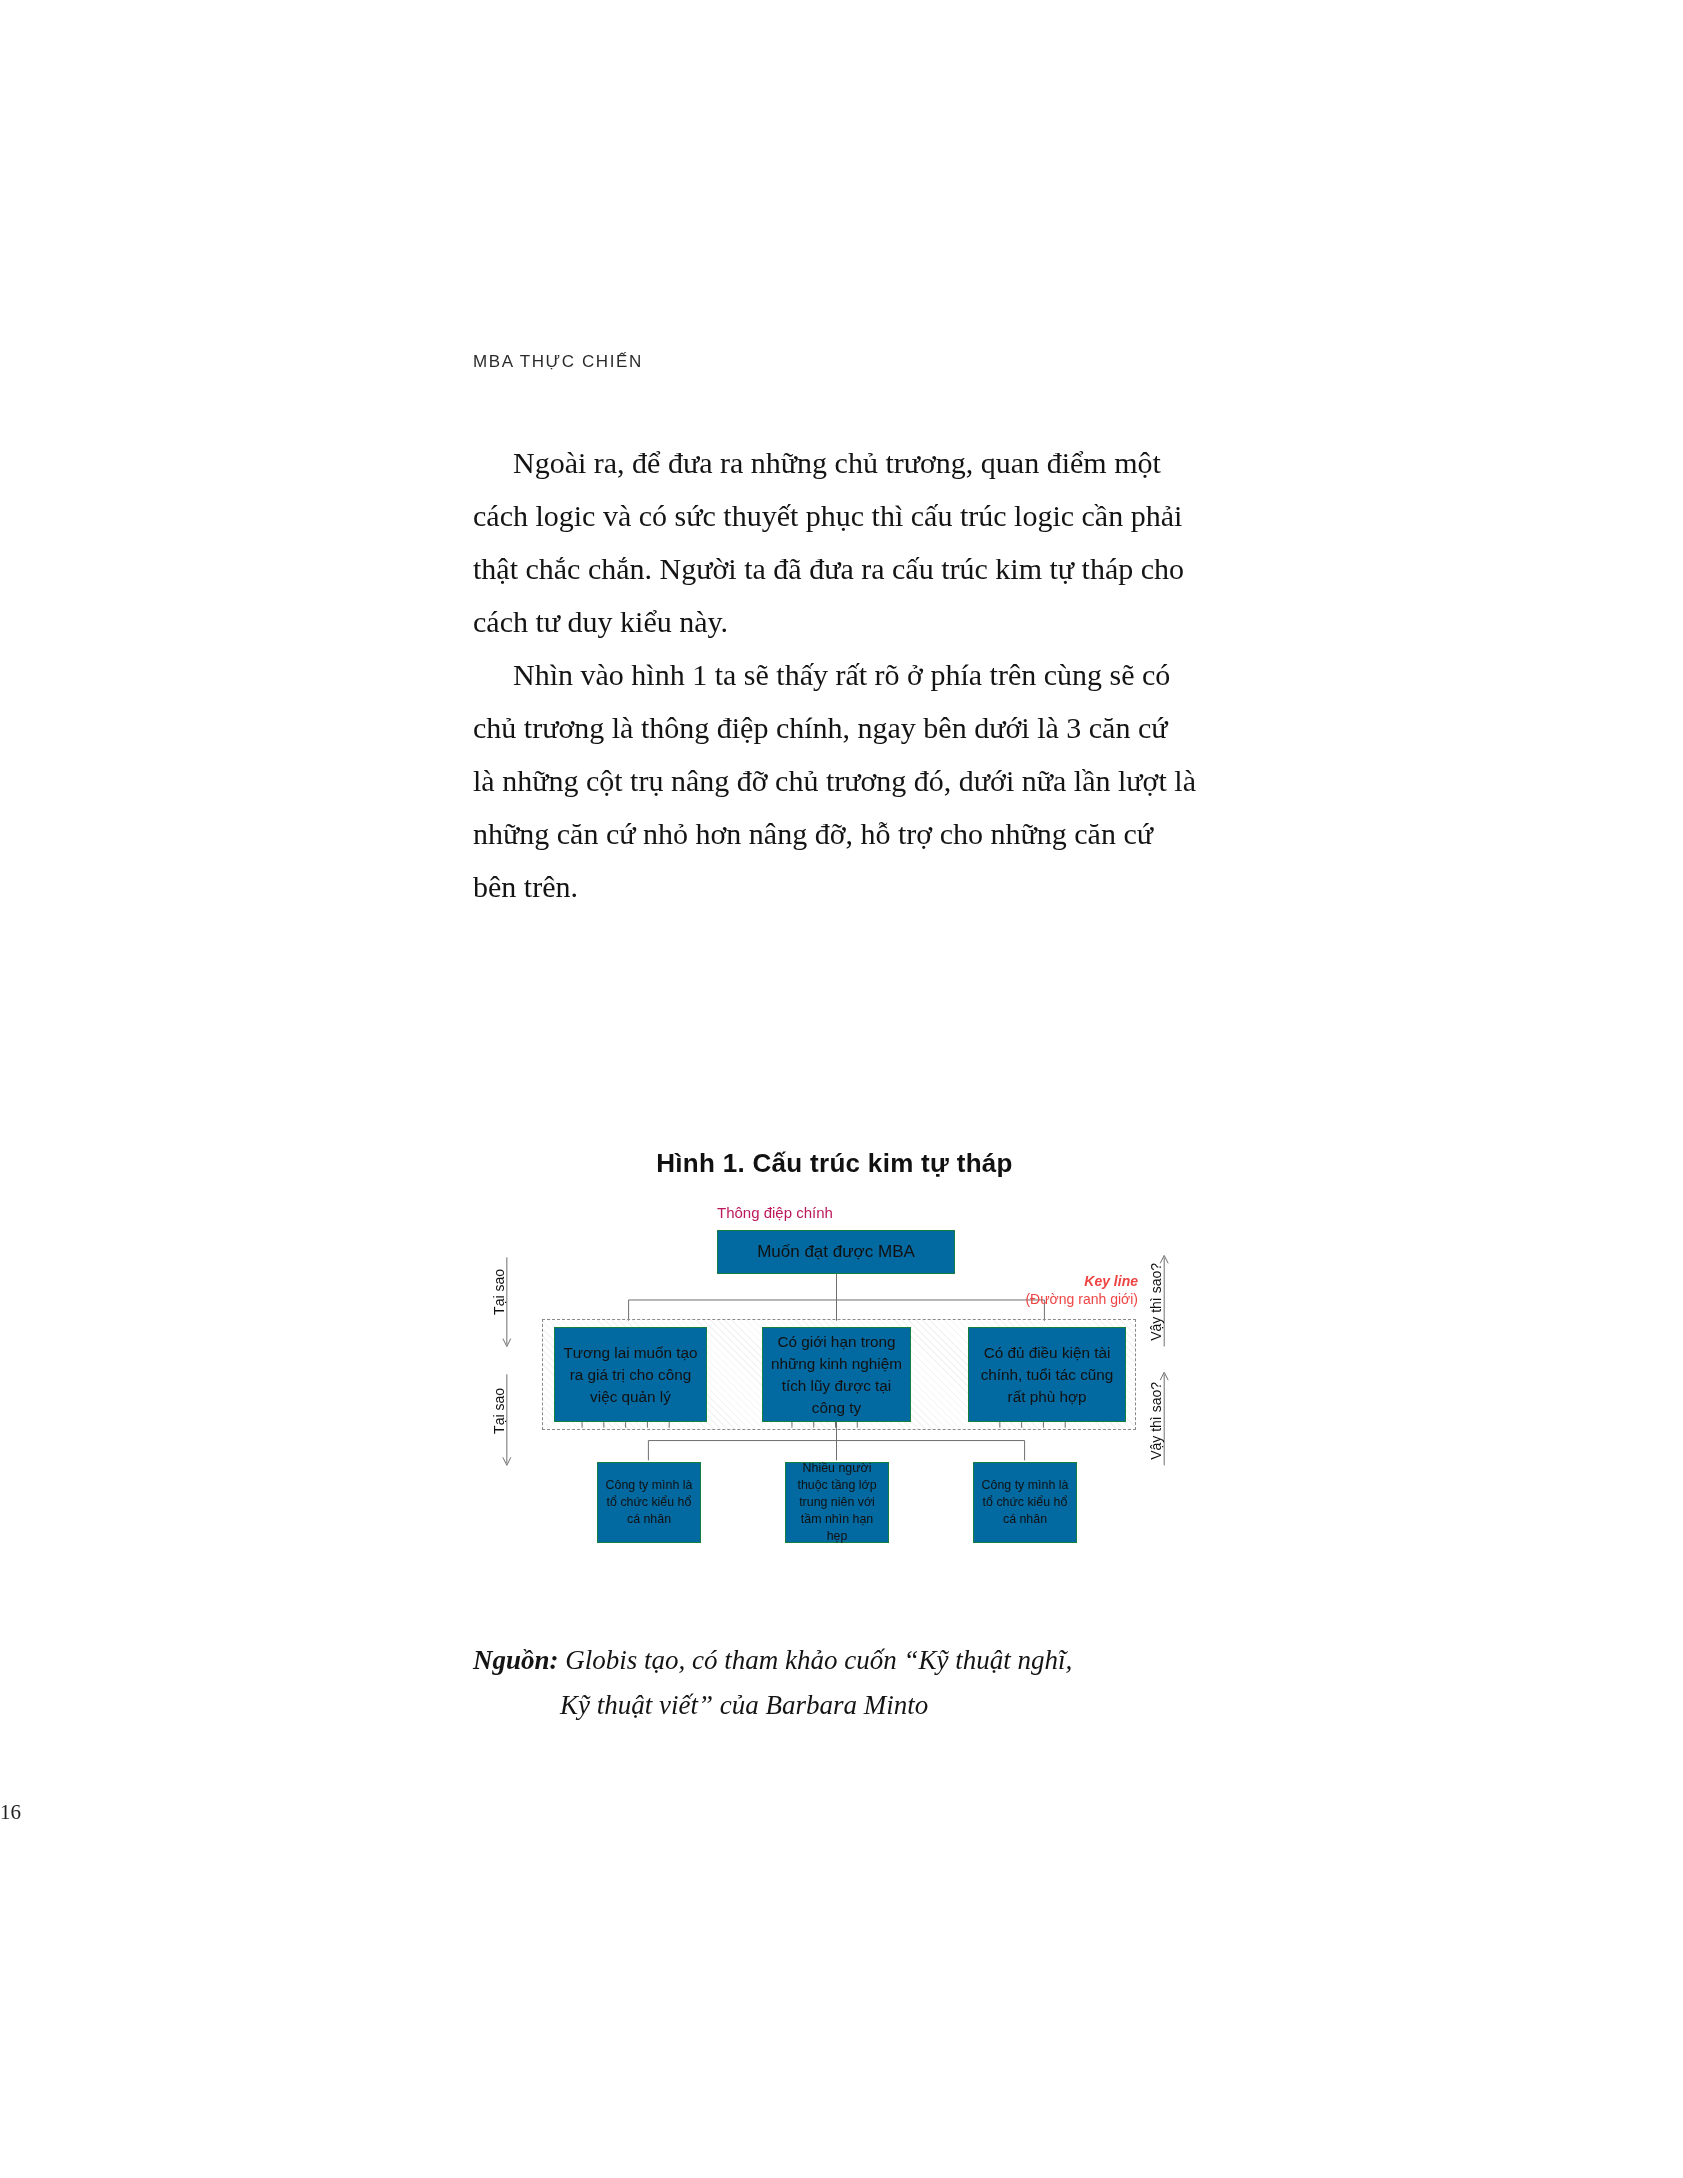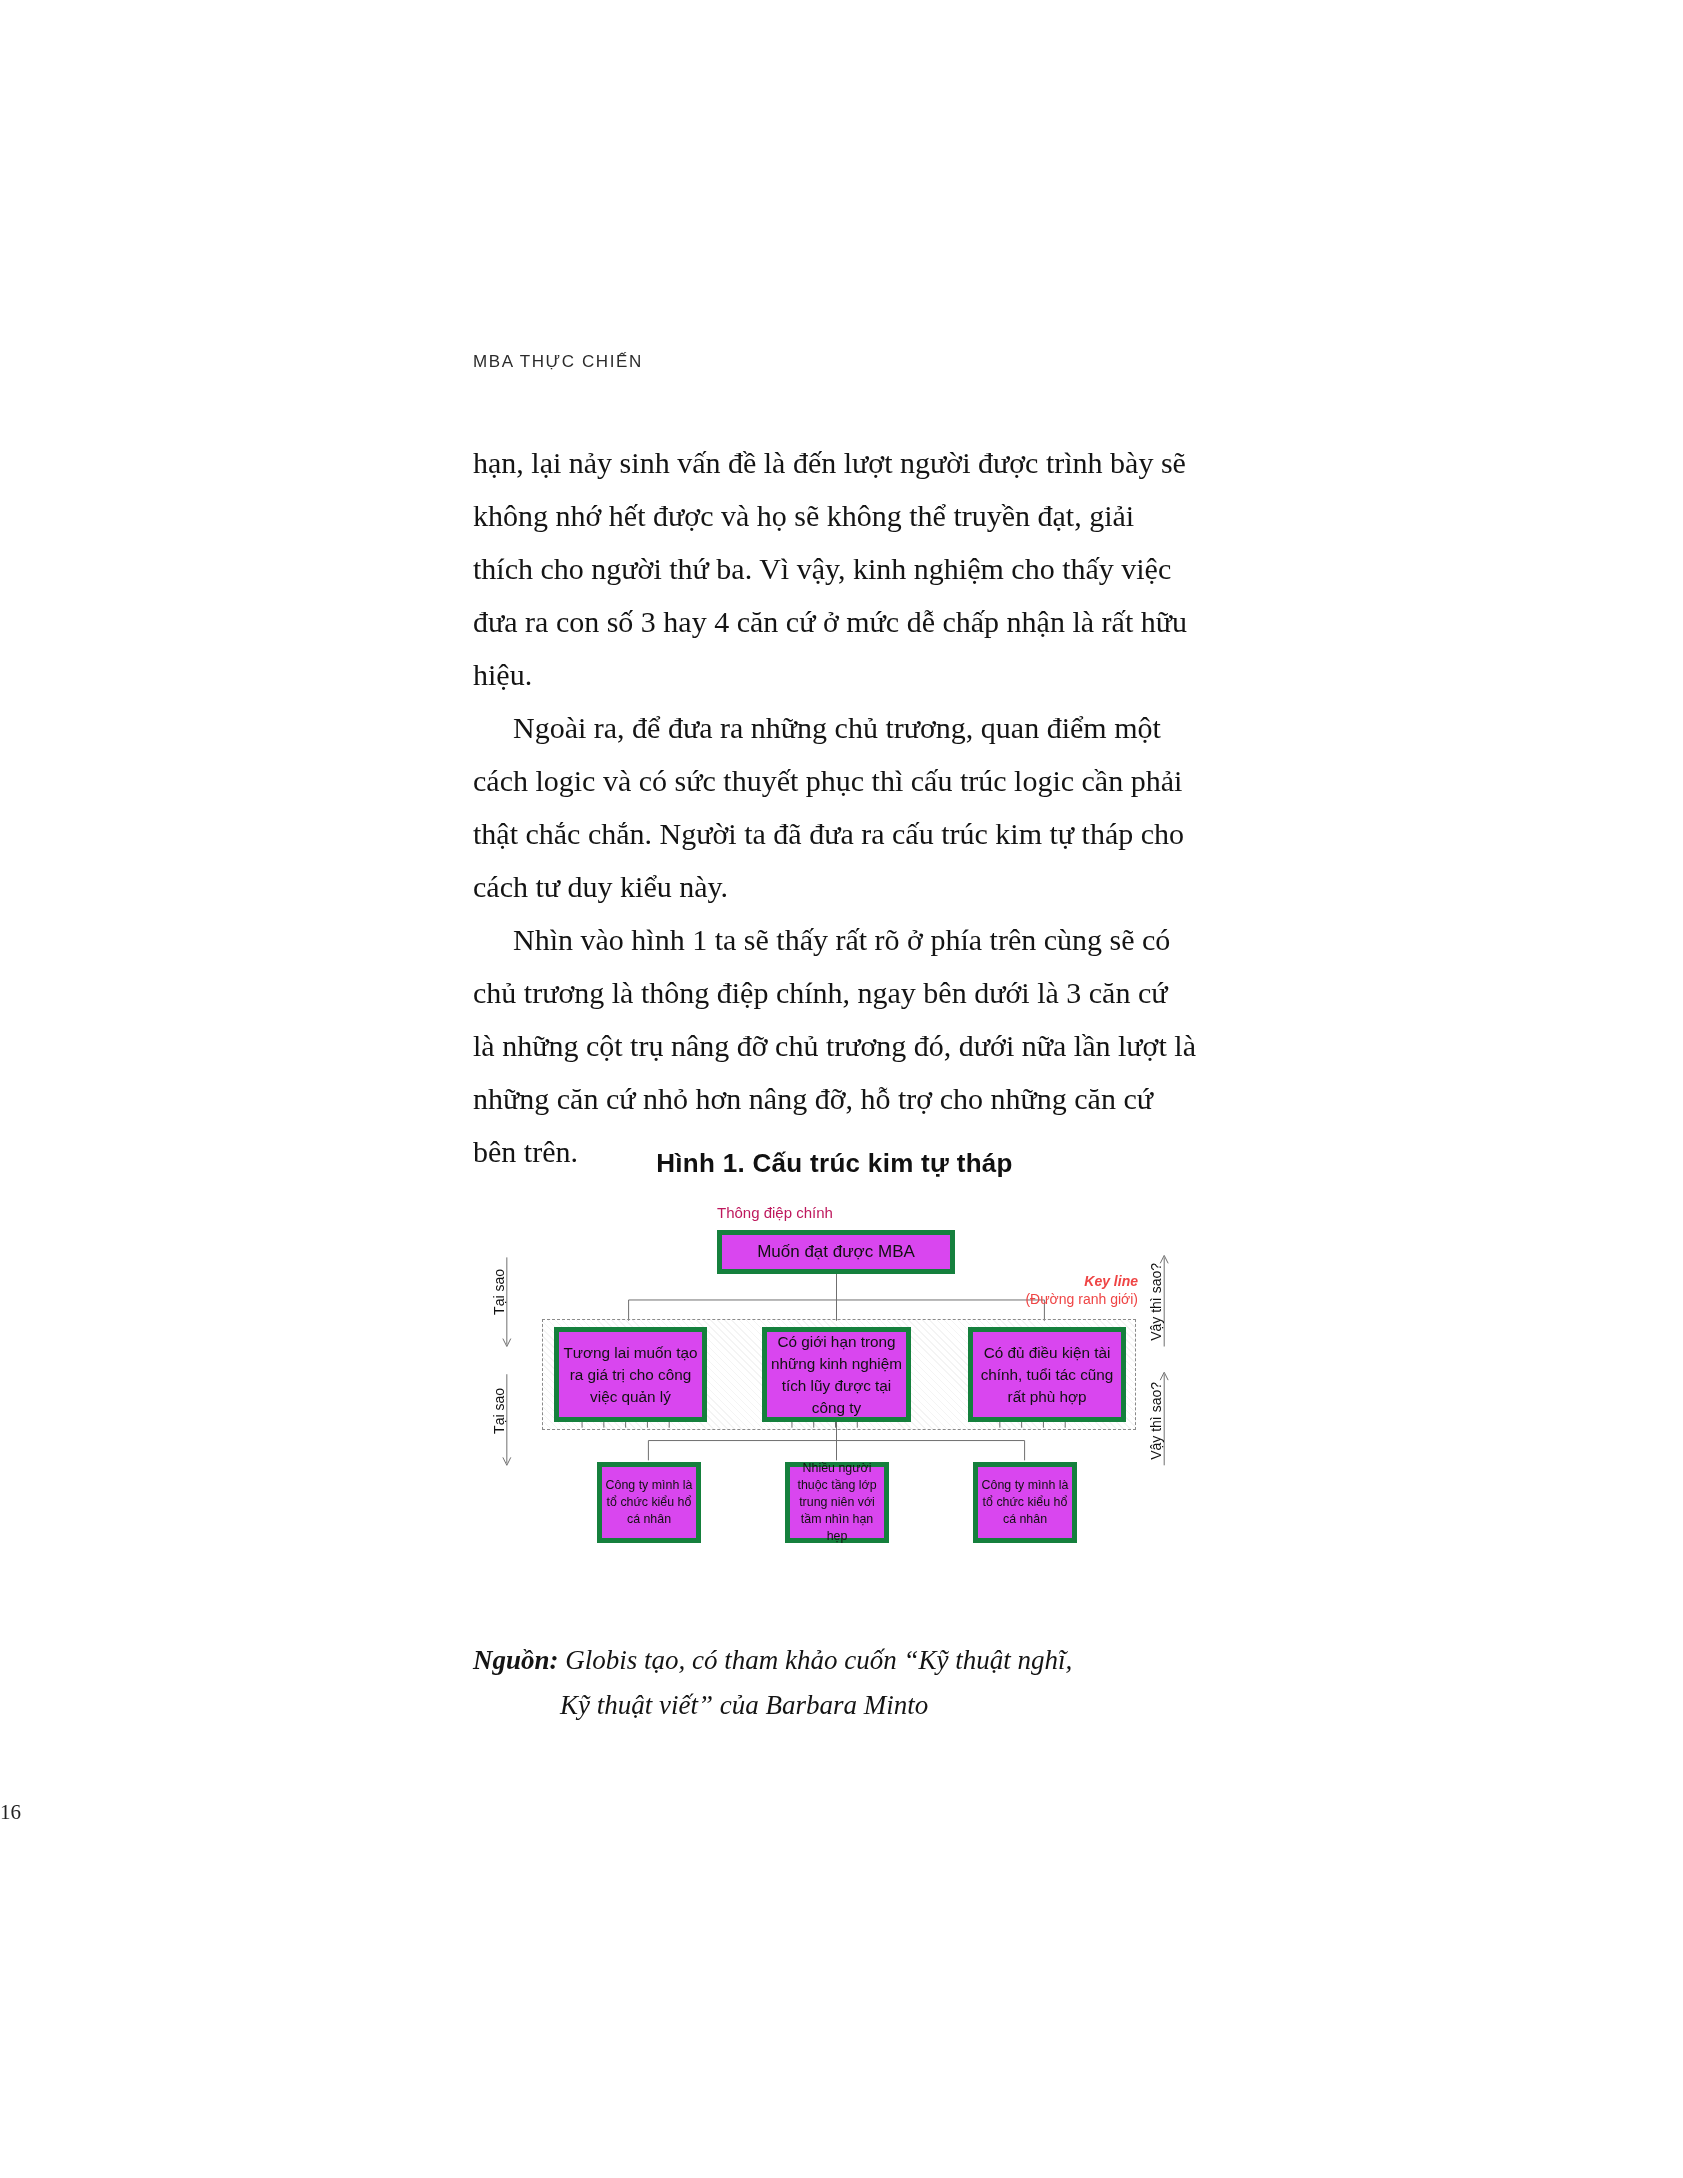--- a/index.html
+++ b/index.html
@@ -63,22 +63,22 @@
   
   .figure {
     position: absolute;
     left: 465px;
     top: 1198px;
     width: 743px;
     height: 396px;
   }
   .fig-box {
     position: absolute;
-    border: 5px solid #15803d;
-    background: #d946ef;
+    border: 1px solid #15803d;
+    background: #0369a1;
     box-sizing: border-box;
     display: flex;
     align-items: center;
     justify-content: center;
     text-align: center;
     font-family: "Liberation Sans", sans-serif;
     color: #111111;
   }
   .caption-small {
     position: absolute;
@@ -160,21 +160,20 @@
   }
 </style>
 </head>
 <body>
 
 <div class="page">
 
   <div class="running-head">MBA THỰC CHIẾN</div>
 
   <div class="body-text">
-    <p>hạn, lại nảy sinh vấn đề là đến lượt người được trình bày sẽ không nhớ hết được và họ sẽ không thể truyền đạt, giải thích cho người thứ ba. Vì vậy, kinh nghiệm cho thấy việc đưa ra con số 3 hay 4 căn cứ ở mức dễ chấp nhận là rất hữu hiệu.</p>
     <p class="indent">Ngoài ra, để đưa ra những chủ trương, quan điểm một cách logic và có sức thuyết phục thì cấu trúc logic cần phải thật chắc chắn. Người ta đã đưa ra cấu trúc kim tự tháp cho cách tư duy kiểu này.</p>
     <p class="indent">Nhìn vào hình 1 ta sẽ thấy rất rõ ở phía trên cùng sẽ có chủ trương là thông điệp chính, ngay bên dưới là 3 căn cứ là những cột trụ nâng đỡ chủ trương đó, dưới nữa lần lượt là những căn cứ nhỏ hơn nâng đỡ, hỗ trợ cho những căn cứ bên trên.</p>
   </div>
 
   <div class="fig-title">Hình 1. Cấu trúc kim tự tháp</div>
 
   <div class="figure">
 
     <svg class="connectors" viewBox="0 0 750 400">
 

